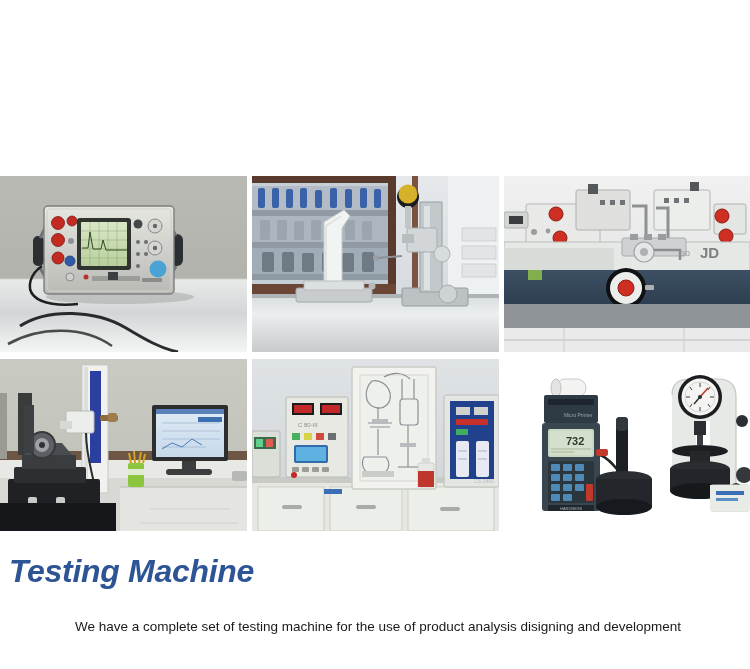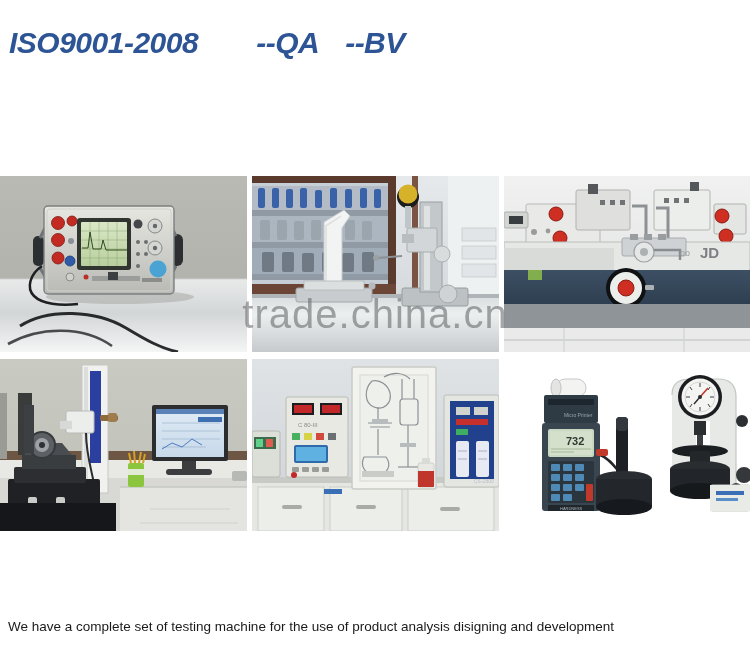--- a/index.html
+++ b/index.html
@@ -86,30 +86,28 @@
     color: #2d5494;
     white-space: nowrap;
   }
   .tm-body {
     position: absolute;
     left: 8px; top: 603px;
     width: 740px;
     font-size: 13.5px;
     line-height: 20px;
     color: #1a1a1a;
+    text-align: center;
   }
 </style>
 </head>
 <body>
 
 <div class="page">
 
-  <div class="cert-heading">
-    <span class="seg-iso">ISO9001-2008</span><span class="seg-qa">--QA</span><span class="seg-bv">--BV</span>
-  </div>
 
 
   <div class="gallery">
 
     <div class="cell">
       <svg viewBox="0 0 247 176" preserveAspectRatio="xMidYMid slice">
         <defs>
           <linearGradient id="g1bg" x1="0" y1="0" x2="0" y2="1">
             <stop offset="0%" stop-color="#b9bab4"></stop>
               <stop offset="58%" stop-color="#b2b3ad"></stop>
@@ -579,17 +577,17 @@
 
         <rect x="208" y="126" width="36" height="26" fill="#eceee9" stroke="#c9ccc7" stroke-width="1"></rect>
         <rect x="206" y="126" width="40" height="26" fill="#e9ebe6"></rect>
         <rect x="212" y="132" width="28" height="4" fill="#3a6fb5"></rect>
         <rect x="212" y="139" width="22" height="3" fill="#5a8ec9"></rect>
       </svg>
     </div>
 
   </div>
 
-  <div class="watermark">trade.china.cn</div>
-
+
+  <div class="tm-heading">Testing Machine</div>
   <p class="tm-body">We have a complete set of testing machine for the use of product analysis disigning and development</p>
 
 </div>
 
 </body></html>

